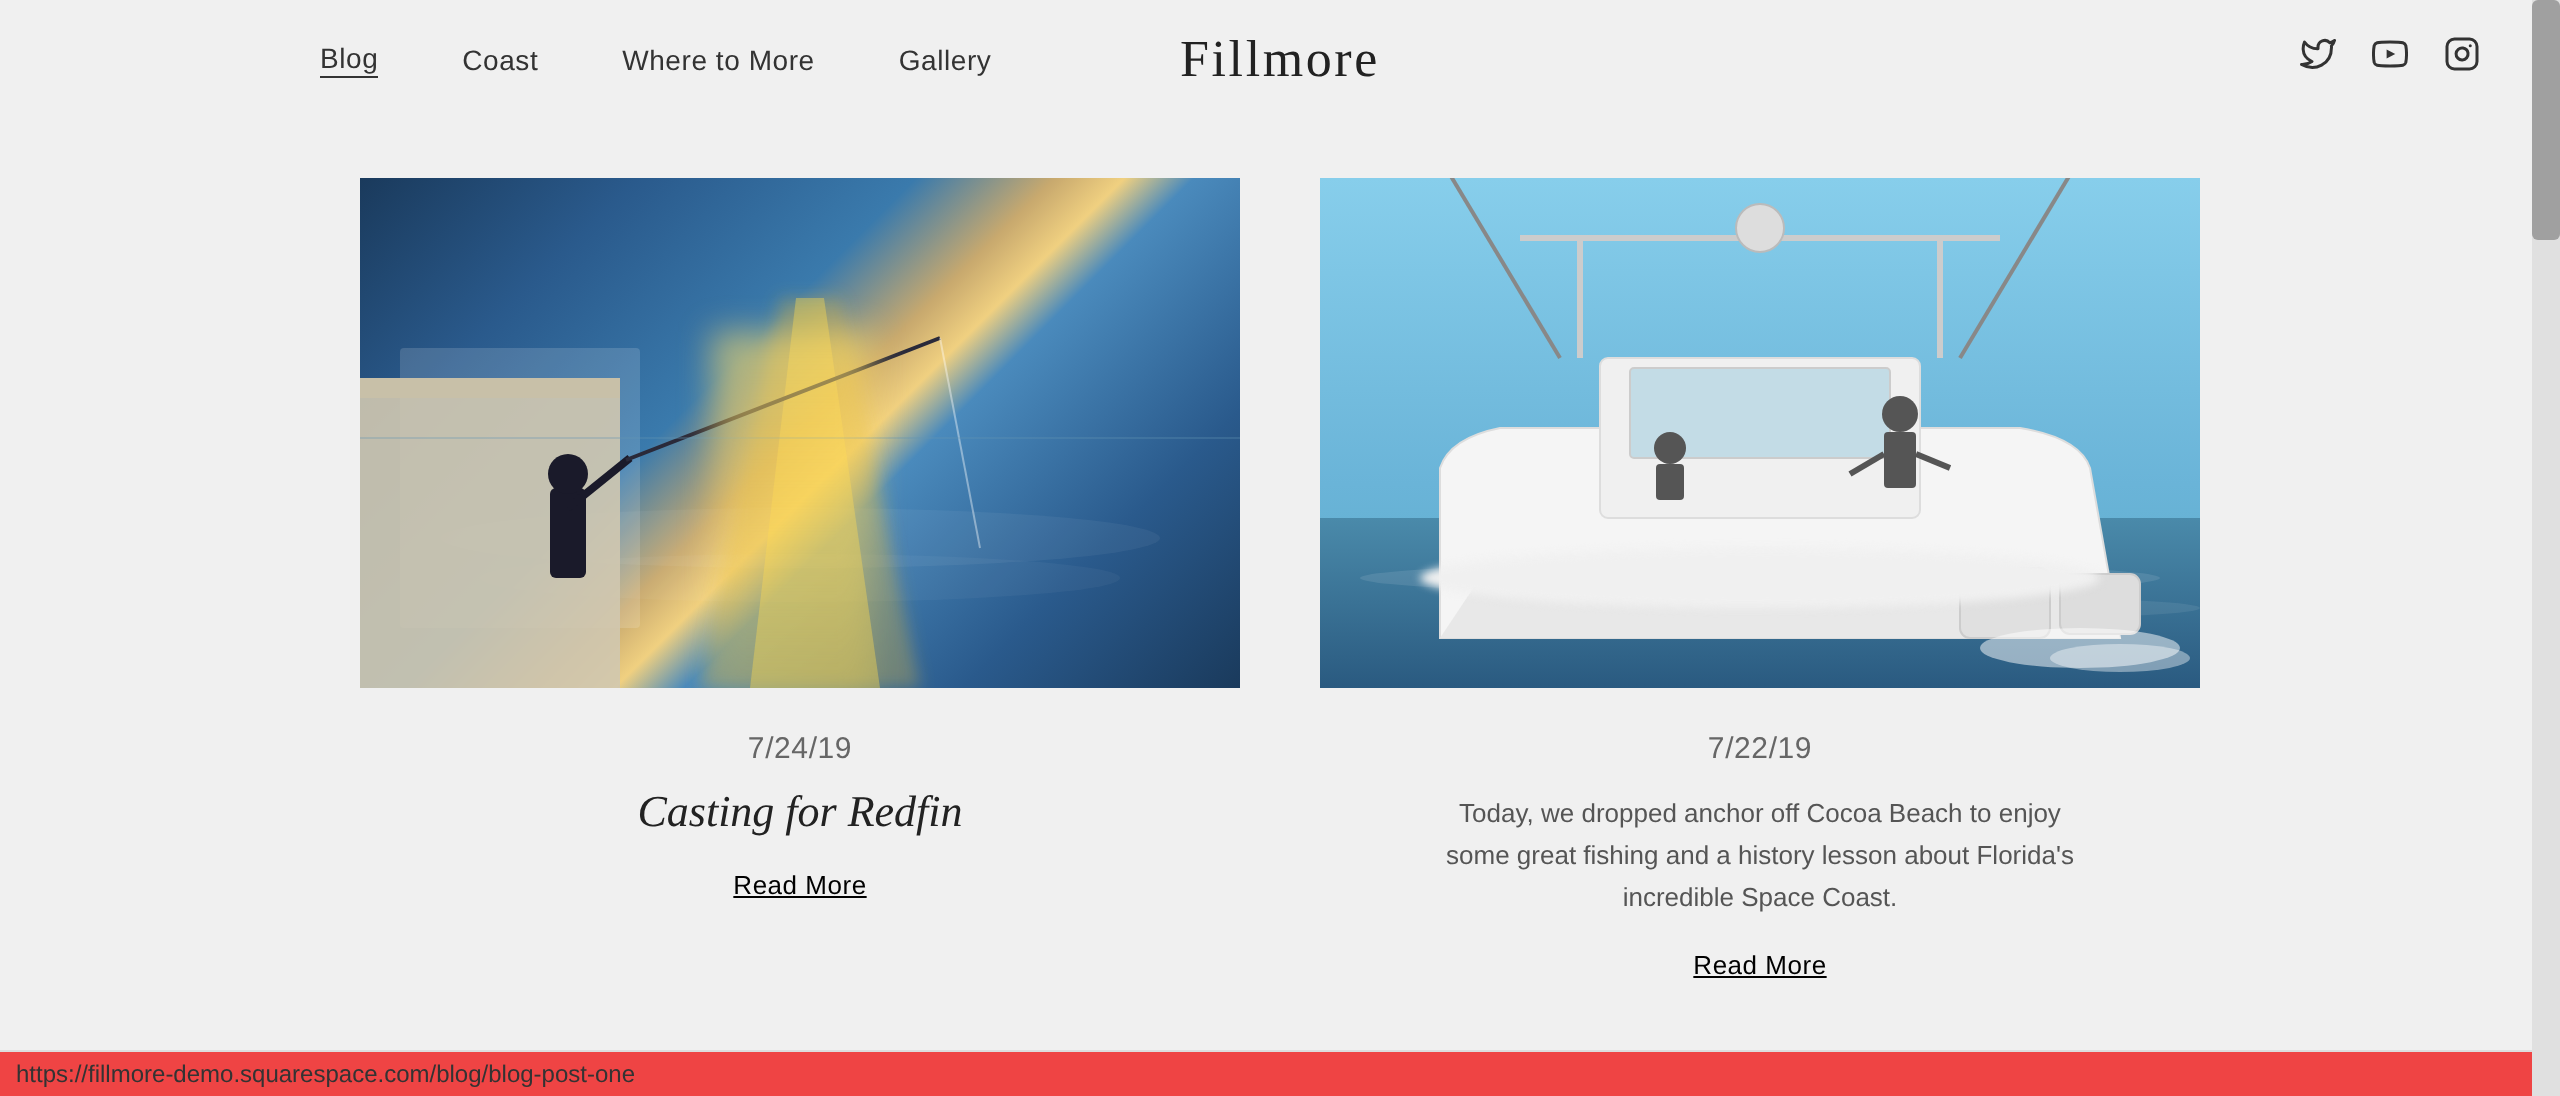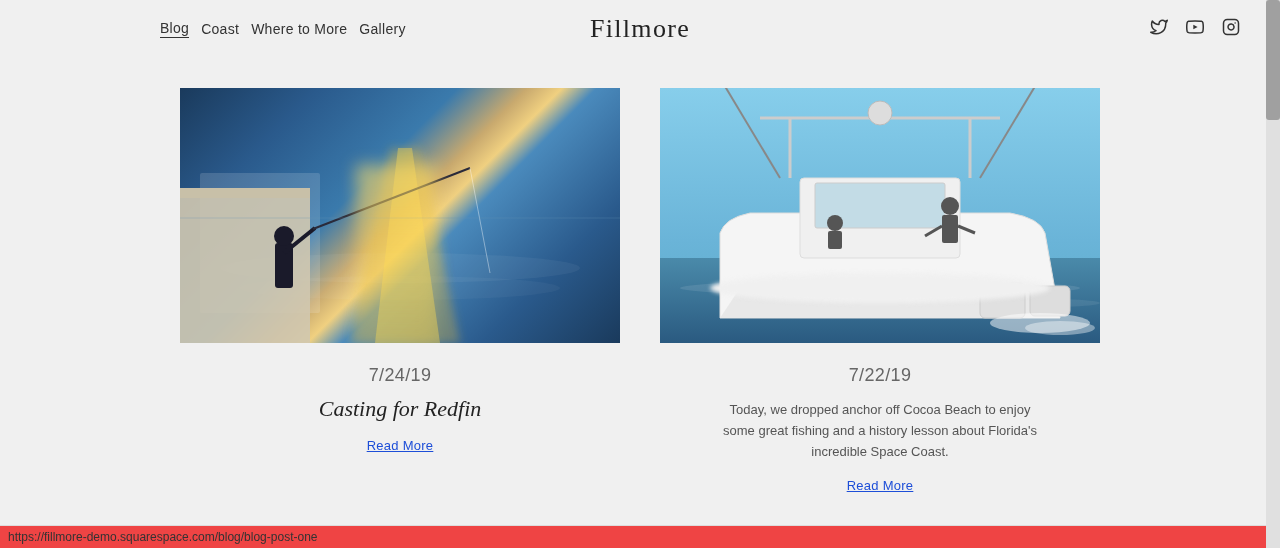--- a/index.html
+++ b/index.html
@@ -43,21 +43,21 @@
       align-items: center;
       justify-content: space-between;
       padding: 18px 40px 18px 160px;
       border-bottom: none;
       position: relative;
     }
 
     nav {
       display: flex;
       align-items: center;
-      gap: 12px;
+      gap: 42px;
     }
 
     nav a {
       text-decoration: none;
       color: #333;
       font-family: Arial, Helvetica, sans-serif;
       font-size: 14px;
       letter-spacing: 0.02em;
     }
 
@@ -186,21 +186,21 @@
       width: 340px;
       height: 30px;
       background: #f0f0f0;
       border-radius: 50%;
       filter: blur(2px);
     }
 
     .card-date {
       margin-top: 22px;
       font-family: Arial, Helvetica, sans-serif;
-      font-size: 18px;
+      font-size: 15px;
       color: #666;
       text-align: left;
       letter-spacing: 0.02em;
     }
 
     .card-title {
       margin-top: 10px;
       font-family: Georgia, serif;
       font-size: 22px;
       color: #222;
@@ -216,21 +216,21 @@
       color: #555;
       text-align: center;
       line-height: 1.6;
       max-width: 320px;
     }
 
     .card-read-more {
       margin-top: 16px;
       font-family: Arial, Helvetica, sans-serif;
       font-size: 13px;
-      color: #1d4ed8;
+      color: #000000;
       text-decoration: underline;
       cursor: pointer;
       letter-spacing: 0.02em;
     }
 
     
     .status-bar {
       position: fixed;
       bottom: 0;
       left: 0;

